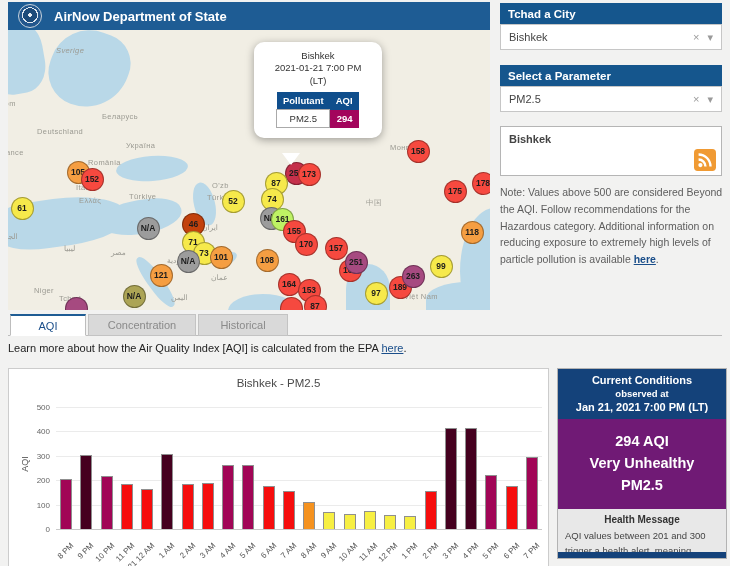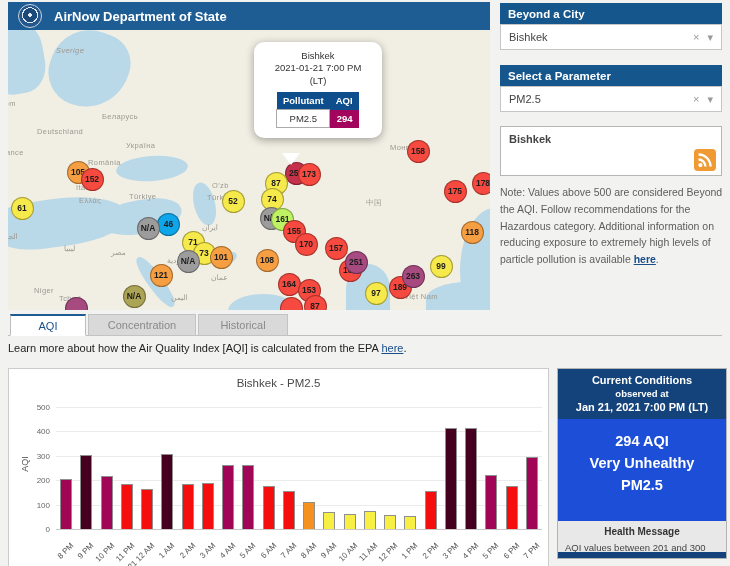--- a/index.html
+++ b/index.html
@@ -62,21 +62,21 @@
   .xlab{display:inline-block;font-size:8px;color:#555;white-space:nowrap;
         transform:translateX(-100%) rotate(-45deg);transform-origin:100% 0;}
   #ylab{position:absolute;left:8px;top:90px;font-size:9px;color:#555;transform:rotate(-90deg);}
   
   #cc{left:557px;top:368px;width:170px;height:191px;background:#fff;border:1px solid #b3b3b3;box-sizing:border-box;
       overflow:hidden;}
   #cc-hdr{background:#14427A;color:#fff;text-align:center;padding:5px 2px 6px 2px;}
   #cc-hdr .l1{font-size:11px;font-weight:bold;}
   #cc-hdr .l2{font-size:9.5px;font-weight:bold;margin-top:2px;}
   #cc-hdr .l3{font-size:11px;font-weight:bold;margin-top:2px;}
-  #cc-aqi{background:#1d4ed8;color:#fff;text-align:center;padding:12px 2px 25px 2px;}
+  #cc-aqi{background:#701a75;color:#fff;text-align:center;padding:12px 2px 13px 2px;}
   #cc-aqi div{font-size:14.5px;font-weight:bold;line-height:1.5;}
   #cc-health{background:#E8E8E8;padding:5px 7px;}
   #cc-health .ht{font-size:10px;font-weight:bold;color:#333;text-align:center;margin-bottom:4px;}
   #cc-health .hb{font-size:9.5px;color:#444;line-height:1.5;}
   #cc-foot{position:absolute;left:0;bottom:0;width:100%;height:6px;background:#14427A;}
 </style>
 </head>
 <body>
 
 <div id="app">
@@ -122,21 +122,21 @@
       <div class="mlabel" style="left: 26px; top: 256px;">Niger</div>
       <div class="mlabel" style="left: 51px; top: 264px;">Tchad</div>
       <div class="mlabel" style="left: -12px; top: 202px;">الجزائر</div>
       <div class="mlabel" style="left: 358px; top: 168px;">中国</div>
       <div class="mlabel" style="left: 382px; top: 113px;">Монгол</div>
       <div class="mlabel" style="left: 396px; top: 262px;">Việt Nam</div>
       <div class="marker" style="left: 58.5px; top: 130.5px; background: rgb(245, 158, 66);">105</div>
       <div class="marker" style="left: 72.5px; top: 137.5px; background: rgb(246, 73, 63);">152</div>
       <div class="marker" style="left: 2.5px; top: 166.5px; background: rgb(246, 233, 75);">61</div>
       <div class="marker" style="left: 213.5px; top: 159.5px; background: rgb(246, 233, 75);">52</div>
-      <div class="marker" style="left: 149px; top: 182.5px; background: #0ea5e9;">46</div>
+      <div class="marker" style="left: 174px; top: 182.5px; background: #c2410c;">46</div>
       <div class="marker" style="left: 128.5px; top: 186.5px; background: rgb(156, 156, 156);">N/A</div>
       <div class="marker" style="left: 173.5px; top: 200.5px; background: rgb(246, 233, 75);">71</div>
       <div class="marker" style="left: 184.5px; top: 211.5px; background: rgb(246, 233, 75);">73</div>
       <div class="marker" style="left: 201.5px; top: 215.5px; background: rgb(245, 158, 66);">101</div>
       <div class="marker" style="left: 168.5px; top: 219.5px; background: rgb(156, 156, 156);">N/A</div>
       <div class="marker" style="left: 141.5px; top: 233.5px; background: rgb(245, 158, 66);">121</div>
       <div class="marker" style="left: 114.5px; top: 254.5px; background: rgb(172, 164, 85);">N/A</div>
       <div class="marker" style="left: 56.5px; top: 266.5px; background: rgb(166, 74, 128);"></div>
       <div class="marker" style="left: 398.5px; top: 109.5px; background: rgb(246, 73, 63);">158</div>
       <div class="marker" style="left: 463.5px; top: 141.5px; background: rgb(246, 73, 63);">178</div>
@@ -176,21 +176,21 @@
       </tr>
       <tr>
         <td class="pcell">PM2.5</td>
         <td class="acell">294</td>
       </tr>
     </tbody>
       </table>
   </div>
   <div id="ptail" class="abs"></div>
 
-  <div class="phdr abs" style="left:500px;top:3px;">Beyond a City</div>
+  <div class="phdr abs" style="left:500px;top:3px;">Tchad a City</div>
   <div class="select abs" style="left:500px;top:24px;">
     <span>Bishkek</span>
     <span class="spacer"></span>
     <span class="sicon">×</span>
     <span class="sicon">▾</span>
   </div>
 
   <div class="phdr abs" style="left:500px;top:65px;">Select a Parameter</div>
   <div class="select abs" style="left:500px;top:86px;">
     <span>PM2.5</span>

